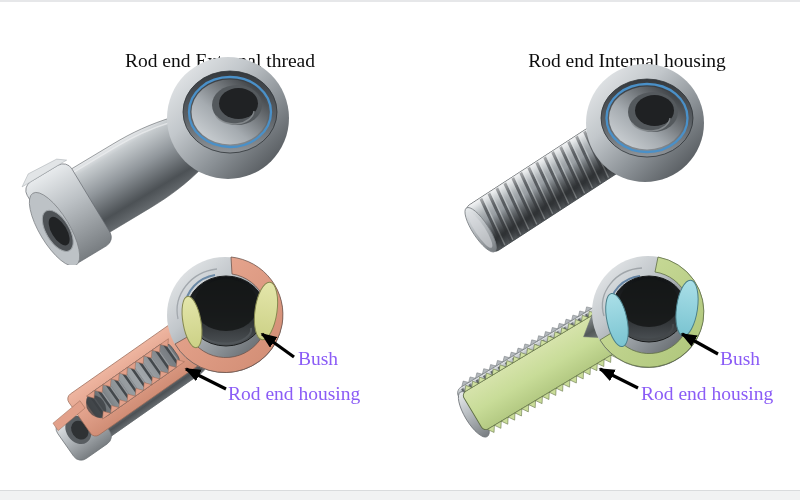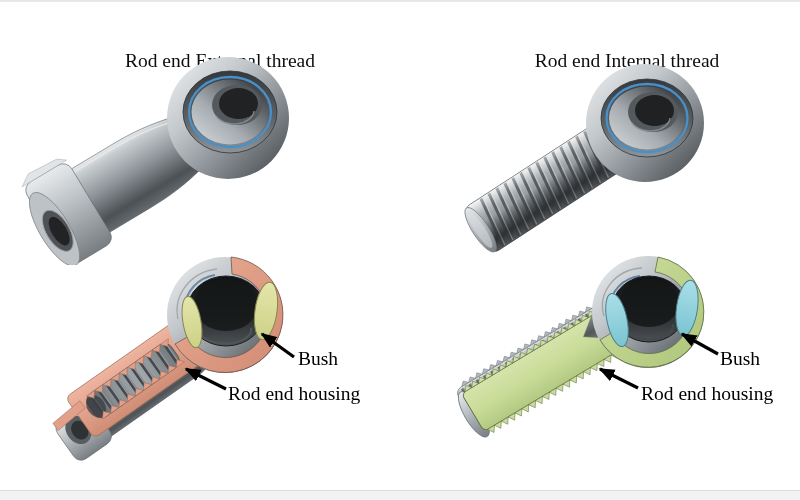--- a/index.html
+++ b/index.html
@@ -2,21 +2,21 @@
 <html><head>
 <meta charset="utf-8">
 <style>
   html,body{margin:0;padding:0;background:#ffffff;}
   #app{position:relative;width:800px;height:500px;background:#ffffff;overflow:hidden;
        font-family:"Liberation Serif","DejaVu Serif",serif;}
   .edge-top{position:absolute;left:0;top:0;width:800px;height:2px;background:#e6e7e9;}
   .footer-bar{position:absolute;left:0;top:490px;width:800px;height:10px;background:#f1f2f3;
               border-top:1px solid #d9dbdd;box-sizing:border-box;}
   .fig-title{position:absolute;text-align:center;font-size:19.5px;color:#0d0d0d;white-space:nowrap;}
-  .anno{position:absolute;font-size:19.5px;color:#000000;white-space:nowrap;}
+  .anno{position:absolute;font-size:19.5px;color:#8b5cf6;white-space:nowrap;}
   svg{position:absolute;}
 </style>
 </head>
 <body>
 
 <div id="app">
   <div class="edge-top"></div>
 
   <svg width="0" height="0" style="position:absolute" aria-hidden="true">
     <defs>
@@ -93,21 +93,21 @@
         <stop offset=".6" stop-color="#a2a7ab"></stop>
           <stop offset="1" stop-color="#70757a"></stop>
       </linearGradient>
       <marker id="ah" viewBox="0 0 10 8" refX="9" refY="4" markerWidth="16" markerHeight="13" orient="auto" markerUnits="userSpaceOnUse">
         <path d="M0 0 L10 4 L0 8 z" fill="#000"></path>
       </marker>
     </defs>
   </svg>
 
   <div class="fig-title" style="left:60px;top:50px;width:320px">Rod end External thread</div>
-  <div class="fig-title" style="left:467px;top:50px;width:320px">Rod end Internal thread</div>
+  <div class="fig-title" style="left:467px;top:50px;width:320px">Rod end Internal housing</div>
 
   <svg style="left:0;top:0" width="400" height="265" viewBox="0 0 400 265">
     <g transform="translate(228,118) rotate(-31)">
       <path d="M -46 -29 C -70 -35 -90 -37 -112 -37 L -170 -37 L -170 37 L -112 37 C -90 37 -70 35 -46 29 z" fill="url(#gMetalV)" stroke="#54585c" stroke-width=".5"></path>
       <path d="M -166 -33 L -112 -33 C -90 -33 -72 -31 -52 -26" fill="none" stroke="#eceeef" stroke-width="1.5" opacity=".7"></path>
       <rect x="-212" y="-47" width="52" height="94" rx="10" fill="url(#gFlange)" stroke="#60656a" stroke-width=".6"></rect>
       <path d="M -212 -47 L -200 -55 L -168 -53 L -160 -47 z" fill="#e2e5e7" stroke="#9aa0a4" stroke-width=".4"></path>
       <ellipse cx="-206" cy="6" rx="15" ry="42" fill="#bdc2c6" stroke="#7b8084" stroke-width=".7"></ellipse>
       <ellipse cx="-204" cy="9" rx="11.5" ry="23" fill="#4e5256"></ellipse>
       <ellipse cx="-204" cy="9" rx="11.5" ry="23" fill="none" stroke="#9fa4a8" stroke-width="1"></ellipse>

